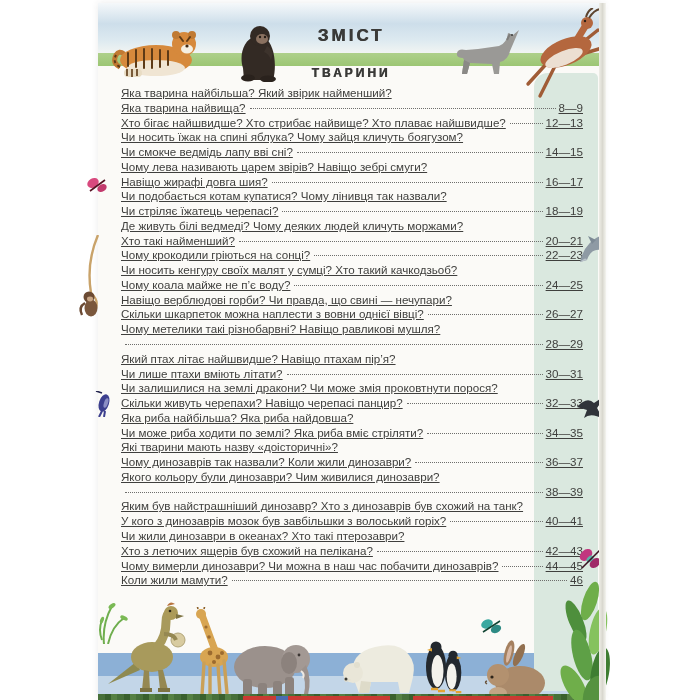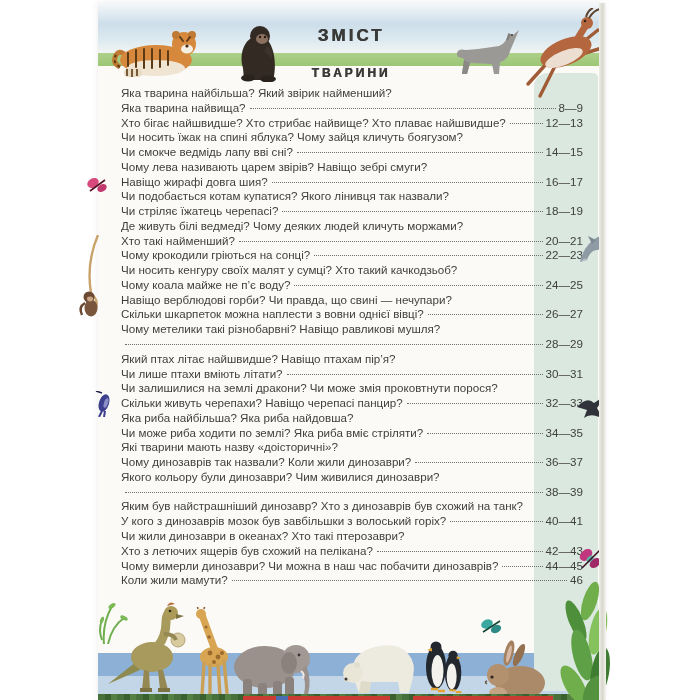--- a/index.html
+++ b/index.html
@@ -16,21 +16,21 @@
   .title{position:absolute;left:0;right:0;top:23px;text-align:center;font-weight:bold;
        font-size:17px;letter-spacing:3px;color:#3a3a38;z-index:3;
        text-shadow:.6px 0 0 #3a3a38;}
   .subtitle{position:absolute;left:0;right:0;top:63px;text-align:center;font-weight:bold;
        font-size:12px;letter-spacing:3px;color:#3a3a38;z-index:3;
        text-shadow:.5px 0 0 #3a3a38;}
   .mint-band{position:absolute;left:436px;top:70px;width:64px;height:618px;
        background:#dae8df;border-radius:14px 5px 0 0;z-index:1;}
   .toc{position:absolute;left:23px;top:83px;width:462px;z-index:2;}
   .toc-row{display:flex;align-items:baseline;height:14.78px;font-size:11.6px;color:#3f3f3d;
-       white-space:nowrap;}
+       white-space:nowrap;text-decoration:underline;}
   .toc-row .t{flex:0 0 auto;}
   .toc-row .dots{flex:1 1 auto;border-bottom:1.6px dotted #6e6e6c;margin:0 3px 0 4px;
        transform:translateY(-3px);min-width:8px;}
   .toc-row .pg{flex:0 0 auto;}
   .deco{position:absolute;z-index:4;}
   .water1{position:absolute;left:0;right:4px;top:650px;height:23px;background:#8cb0d6;z-index:0;}
   .water2{position:absolute;left:0;right:4px;top:673px;height:19px;background:#c3d6e8;z-index:0;}
   .grass{position:absolute;left:0;right:0px;top:691px;height:9px;z-index:5;
        background:repeating-linear-gradient(90deg,#47703a 0 7px,#39602e 7px 13px,#558043 13px 19px);}
   .redseg{position:absolute;top:692.5px;height:5px;background:#cb3a33;z-index:6;}
@@ -148,21 +148,21 @@
 
       </div>
 
       <div class="toc-row">
         <span class="t">Навіщо жирафі довга шия?</span>
         <span class="dots"></span>
         <span class="pg">16—17</span>
       </div>
 
       <div class="toc-row noPages">
-        <span class="t">Чи подобається котам купатися? Якого лінивця так назвали?</span>
+        <span class="t">Чи подобається котам купатися? Чому лінивця так назвали?</span>
 
       </div>
 
       <div class="toc-row">
         <span class="t">Чи стріляє їжатець черепасі?</span>
         <span class="dots"></span>
         <span class="pg">18—19</span>
       </div>
 
       <div class="toc-row noPages">

